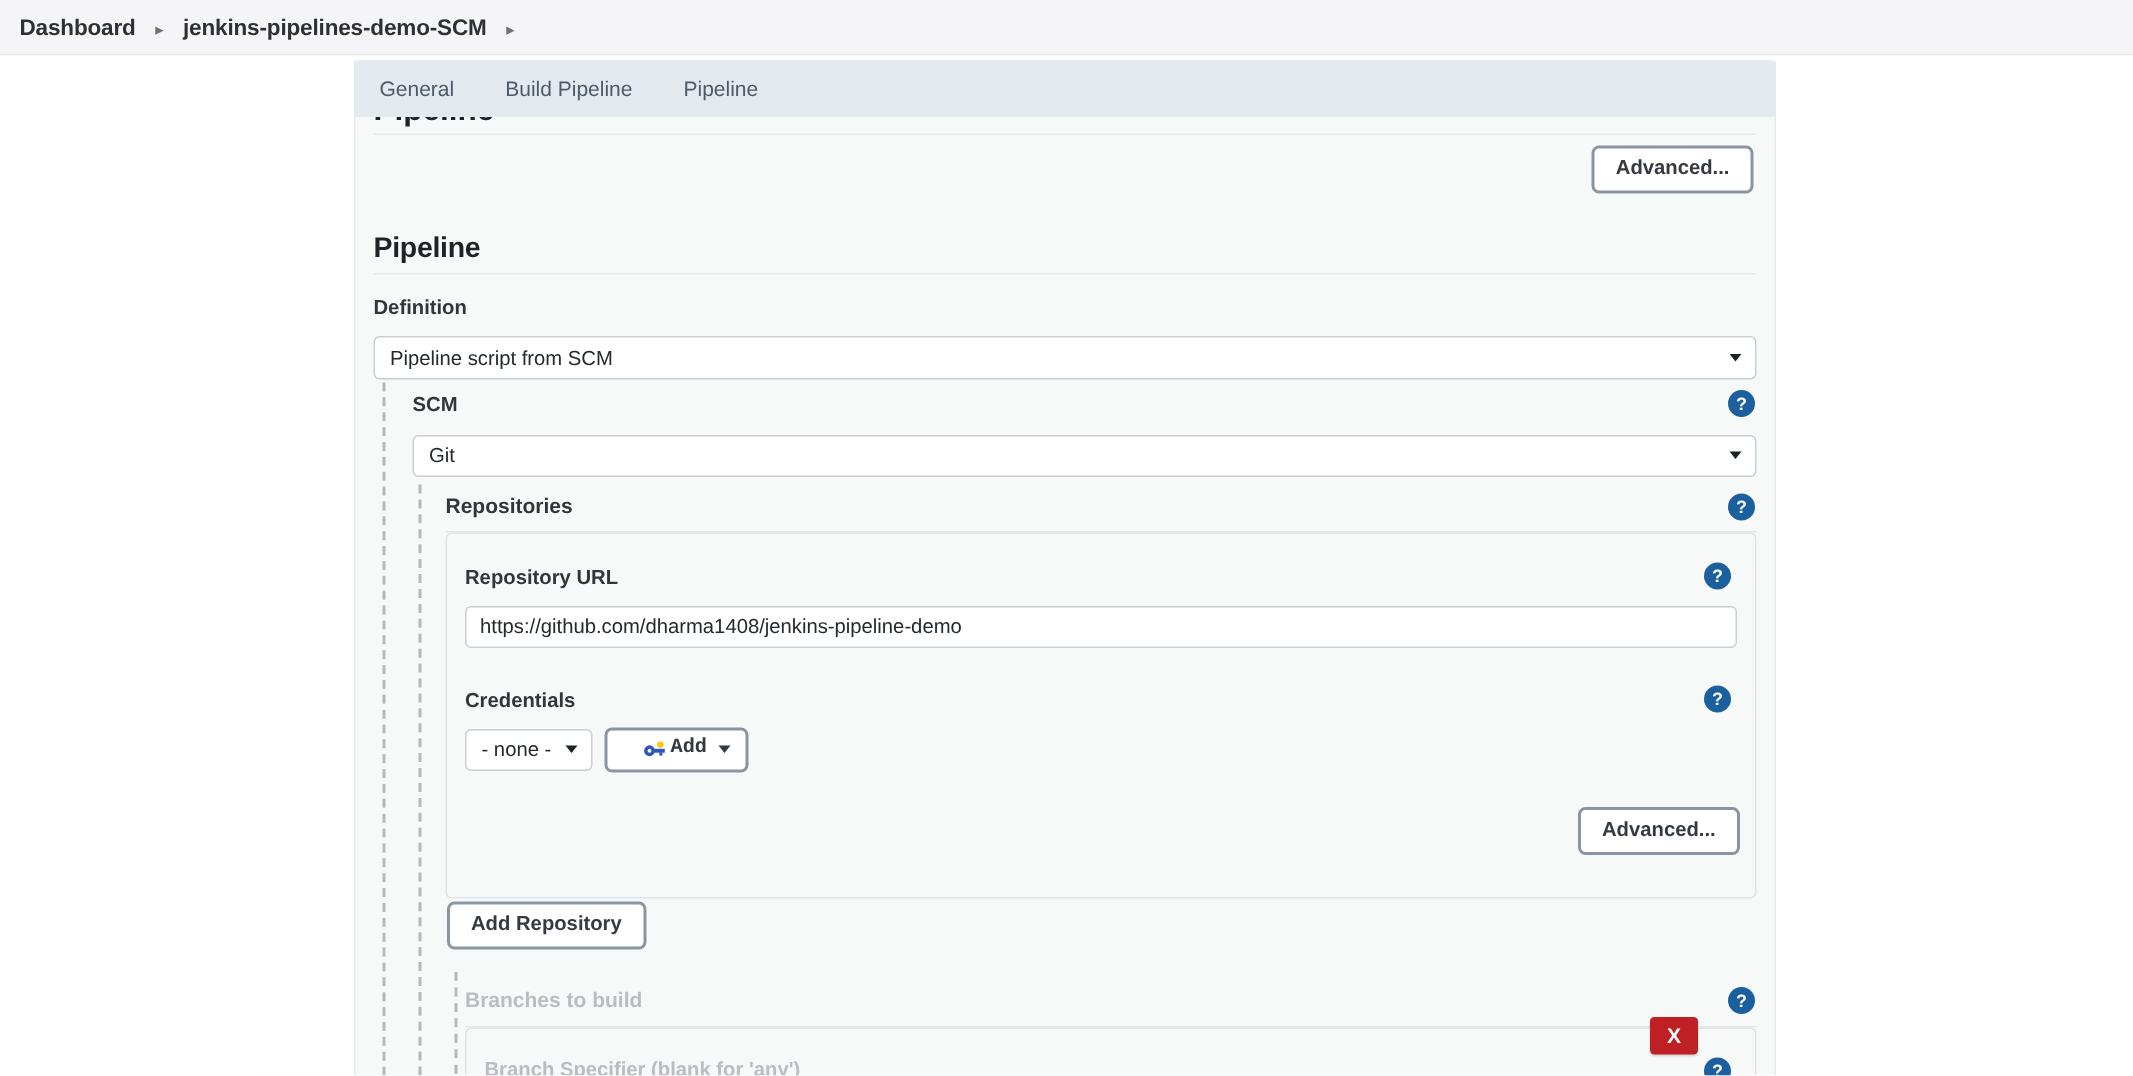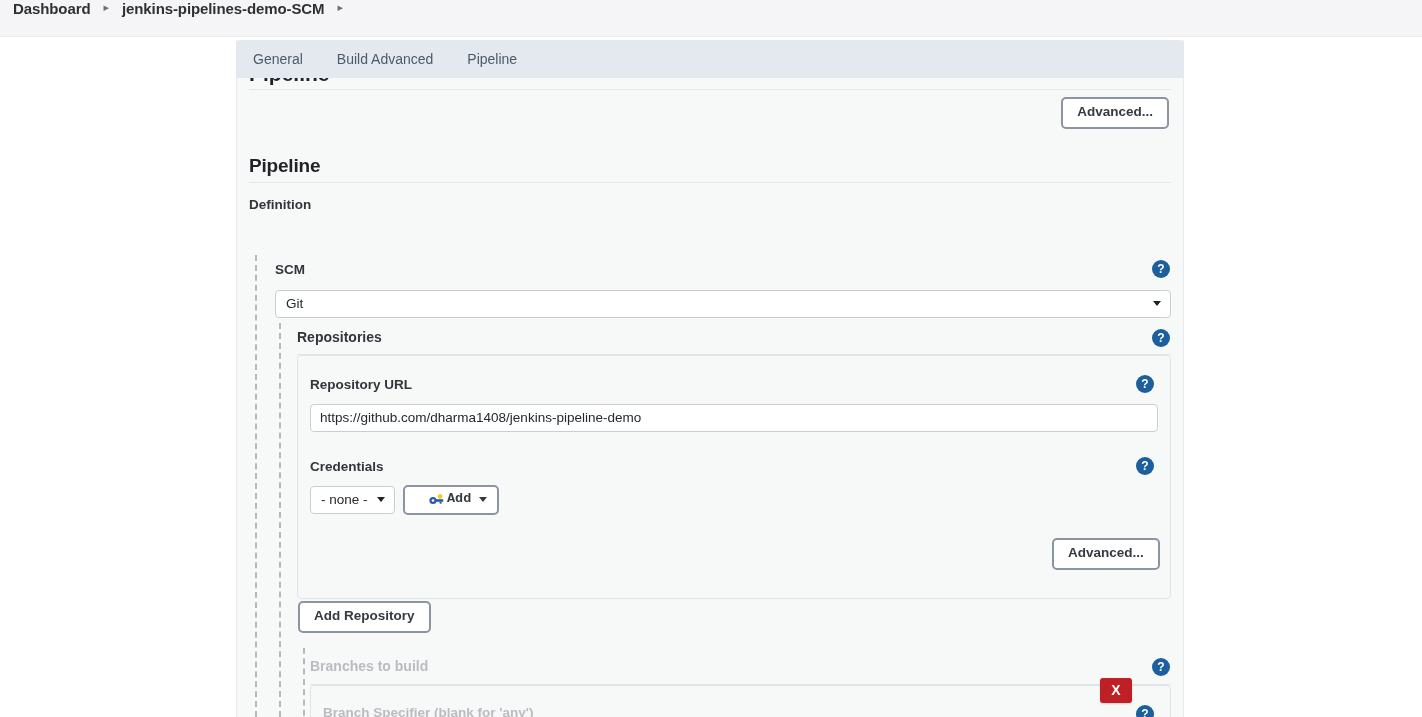--- a/index.html
+++ b/index.html
@@ -12,21 +12,21 @@
     overflow: hidden;
   }
   #root { position: relative; width: 1422px; height: 717px; }
 
   
   .breadcrumb-bar {
     position: absolute; left: 0; top: 0;
     width: 1422px; height: 37px;
     background: #f5f5f7;
     border-bottom: 1px solid #ebebed;
-    display: flex; 
+    display: flex; align-items: center;
     padding-left: 13px;
   }
   .crumb {
     font-size: 15px; font-weight: bold; color: #2e3134;
     letter-spacing: -0.1px;
     white-space: nowrap;
   }
   .crumb-sep {
     color: #6b7178; font-size: 11px;
     padding: 0 13px 0 13px;
@@ -271,20 +271,26 @@
 
       <div class="ghost-heading">Pipeline</div>
       <div class="hr-thin" style="top:49px;"></div>
 
       <button class="btn btn-advanced-top">Advanced...</button>
 
       <div class="section-title" style="left:12px; top:115px;">Pipeline</div>
       <div class="hr-thin" style="top:142px;"></div>
 
       <div class="field-label" style="left:12px; top:157px;text-align:center;">Definition</div>
+      <div class="sel-wrap" style="left:12px; top:184px; width:922px; height:29px;">
+        <select class="jk" style="height:29px;">
+          <option>Pipeline script from SCM</option>
+        </select>
+        <span class="sel-caret"></span>
+      </div>
 
       <div class="dashed-v" style="left:18px; top:215px; height:462px;"></div>
 
       <div class="field-label" style="left:38px; top:222px;">SCM</div>
       <div class="help-icon" style="left:915px; top:220px;">?</div>
 
       <div class="sel-wrap" style="left:38px; top:250px; width:896px; height:28px;">
         <select class="jk" style="height:28px;">
           <option>Git</option>
         </select>
@@ -342,17 +348,17 @@
       <div class="x-badge" style="left:863px; top:638px;">X</div>
 
       <div class="dashed-v" style="left:66px; top:608px; height:109px;"></div>
 
     </div>
   </div>
 
 
   <div class="tabbar">
     <div class="tab">General</div>
-    <div class="tab">Build Advanced</div>
+    <div class="tab">Build Pipeline</div>
     <div class="tab">Pipeline</div>
   </div>
 
 </div>
 
 </body></html>

